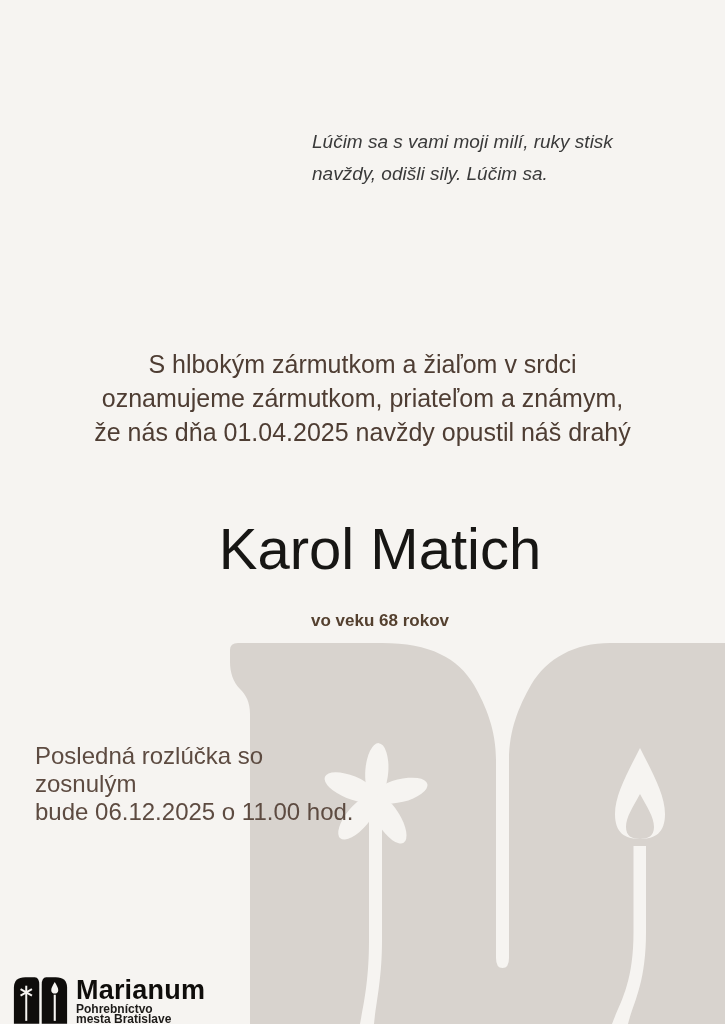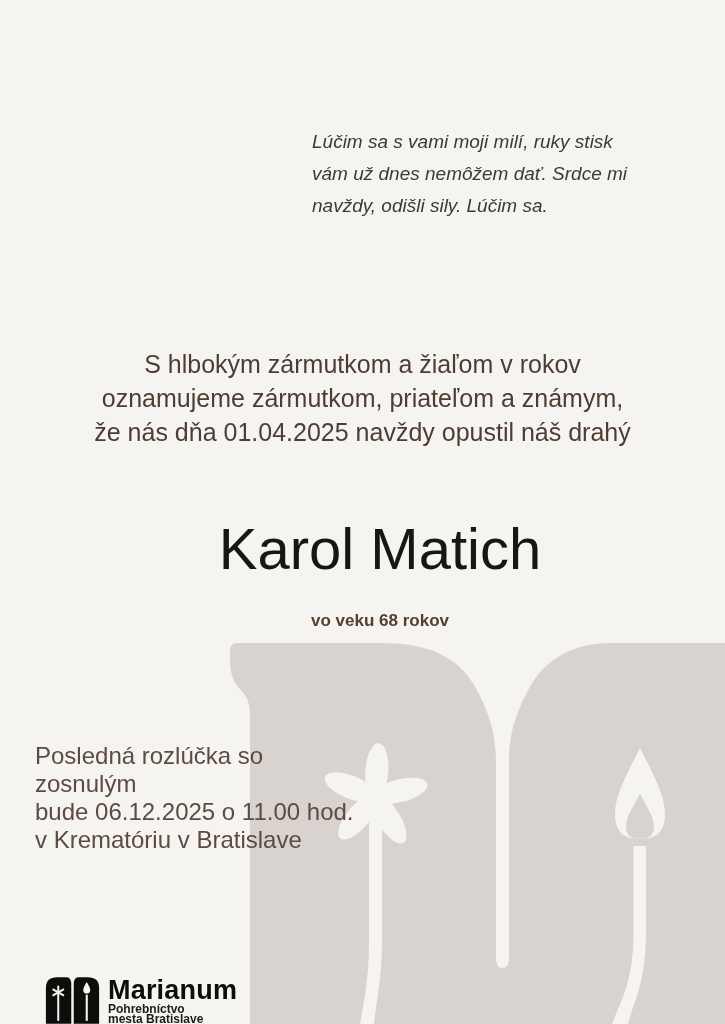--- a/index.html
+++ b/index.html
@@ -79,21 +79,21 @@
     position: absolute;
     left: 35px;
     top: 742px;
     width: 330px;
     font-size: 24px;
     line-height: 28px;
     color: var(--funeral-text);
   }
   .logo {
     position: absolute;
-    left: 44px;
+    left: 12px;
     top: 974px;
     display: flex;
     align-items: flex-start;
   }
   .logo-icon { display: block; }
   .logo-ink { fill: var(--logo-black); }
   .logo-paper { fill: var(--page-bg); }
   .logo-paper-stroke { stroke: var(--page-bg); fill: none; }
   .logo-text { margin-left: 7px; padding-top: 2px; }
   .logo-name {
@@ -149,38 +149,36 @@
 
     <g>
       <path class="wm-white" d="M 640 108 C 629 130 615 154 615 174 C 615 193 625 199 640 199 C 655 199 665 193 665 174 C 665 154 651 130 640 108 Z"></path>
       <path class="wm-gray" d="M 640 154 C 633 167 626 177 626 187 C 626 196 632 199 640 199 C 648 199 654 196 654 187 C 654 177 647 167 640 154 Z"></path>
       <path class="wm-white" d="M 633.5 206 L 646 206 L 646 292 C 646 344 633 363 628 384 L 612 384 C 620 362 633.5 344 633.5 292 Z"></path>
     </g>
   </svg>
 
   <div class="quote">
     <div>Lúčim sa s vami moji milí, ruky stisk</div>
-    <div>vám už dnes nemôžem dať. Srdce mi</div>
     <div>navždy, odišli sily. Lúčim sa.</div>
   </div>
 
   <div class="announcement">
-    <div>S hlbokým zármutkom a žiaľom v rokov</div>
+    <div>S hlbokým zármutkom a žiaľom v srdci</div>
     <div>oznamujeme zármutkom, priateľom a známym,</div>
     <div>že nás dňa 01.04.2025 navždy opustil náš drahý</div>
   </div>
 
   <div class="deceased-name">Karol Matich</div>
 
   <div class="age-line">vo veku 68 rokov</div>
 
   <div class="funeral">
     <div>Posledná rozlúčka so zosnulým</div>
     <div>bude 06.12.2025 o 11.00 hod.</div>
-    <div>v Krematóriu v Bratislave</div>
   </div>
 
   <div class="logo">
     <svg class="logo-icon" width="57" height="50" viewBox="0 0 60 52" aria-hidden="true">
 
       <path class="logo-ink" d="M 2 52 L 2 14 Q 2 3 14 3 L 24 3 Q 28.7 3 28.7 11 L 28.7 52 Z"></path>
       <path class="logo-ink" d="M 31.3 52 L 31.3 11 Q 31.3 3 36 3 L 46 3 Q 58 3 58 14 L 58 52 Z"></path>
 
       <g class="logo-paper-stroke" stroke-width="2.1">
         <line x1="15" y1="12" x2="15" y2="26"></line>

